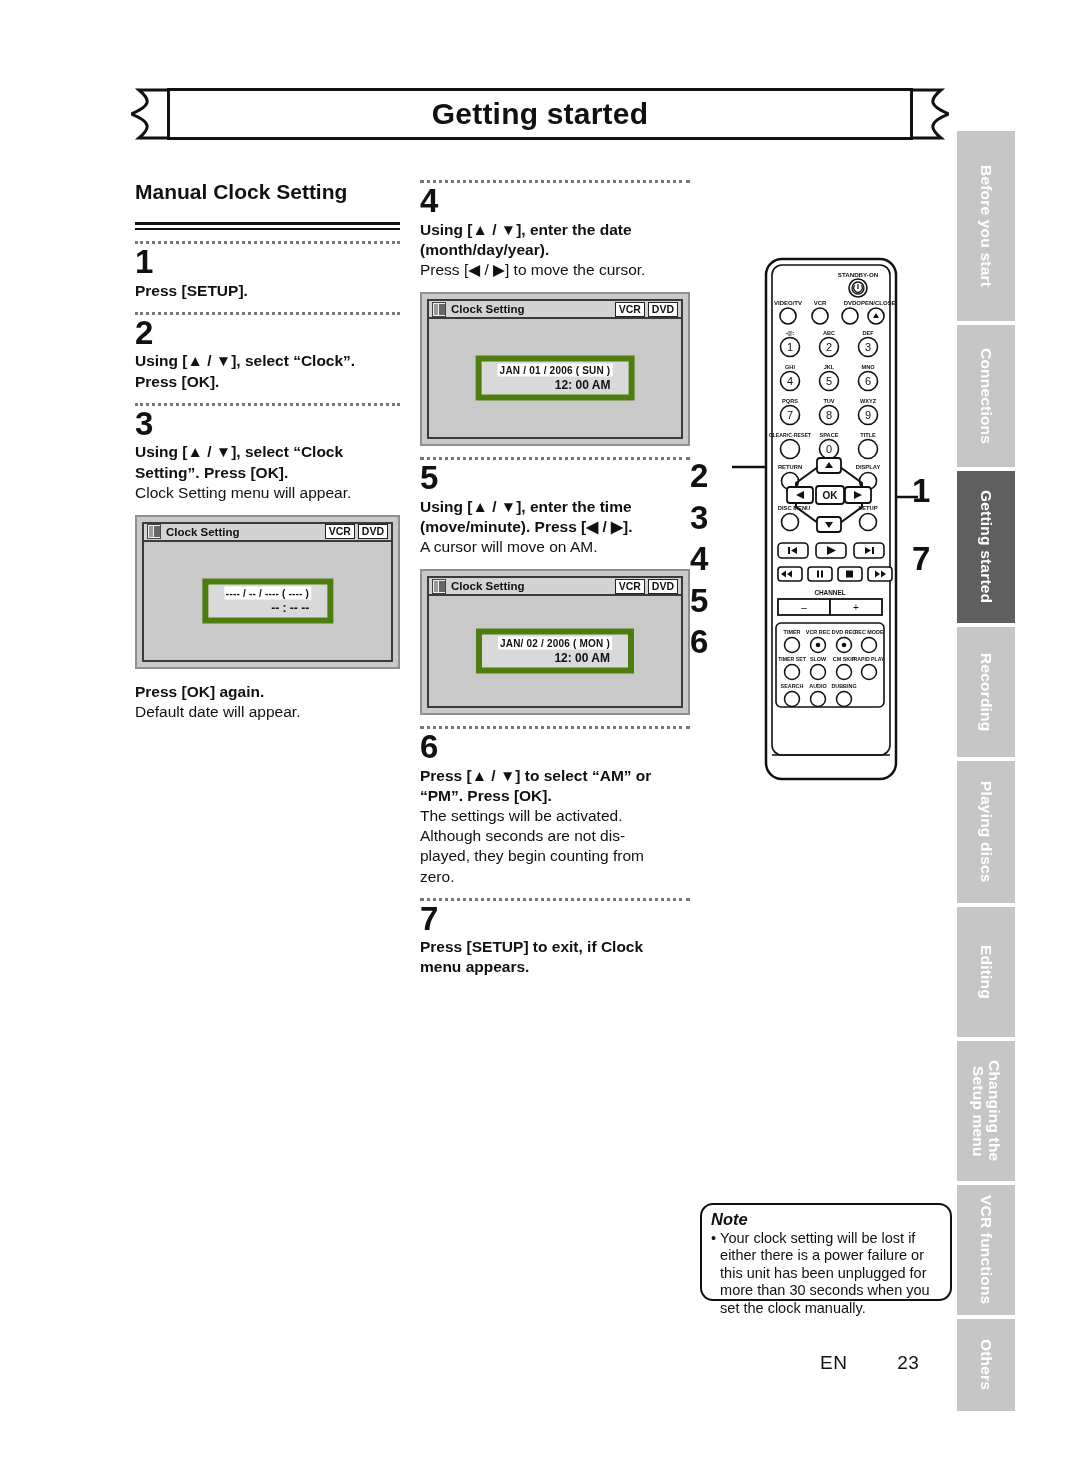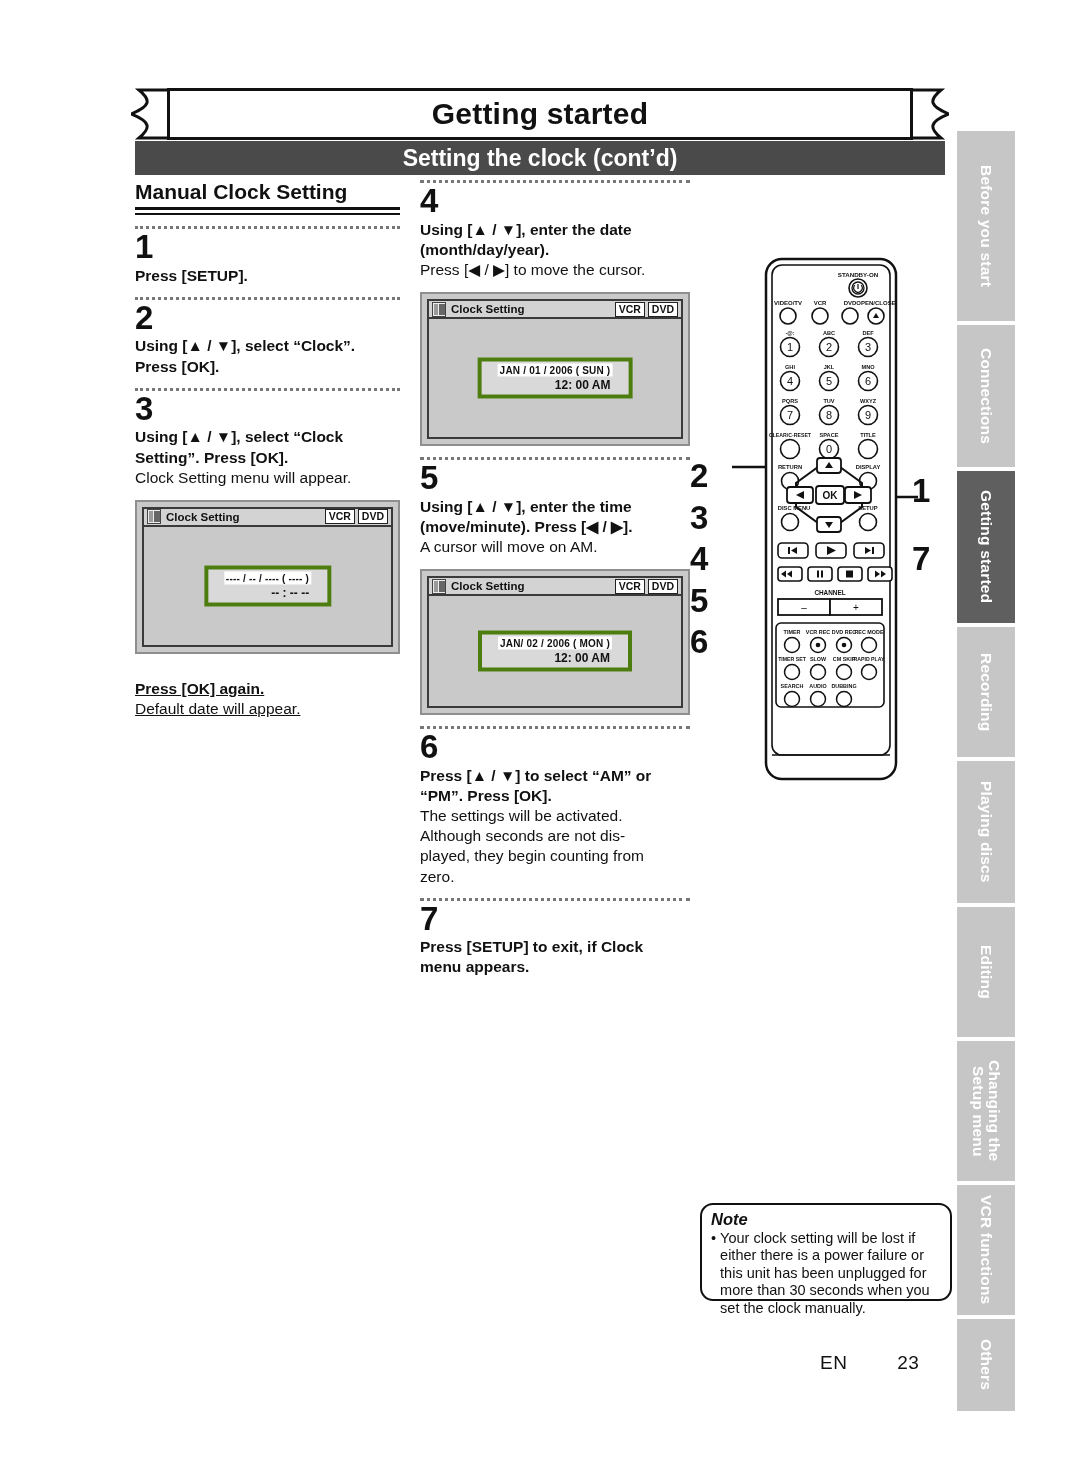--- a/index.html
+++ b/index.html
@@ -42,21 +42,21 @@
   .subbar-title {
     color:#fff; font-size:23px; font-weight:bold;
     font-family:"Liberation Sans", sans-serif;
   }
 
   
   .col-left  { position:absolute; left:135px; top:180px; width:265px; }
   .col-mid   { position:absolute; left:420px; top:180px; width:270px; }
 
   .section-title {
-    font-size:21px; font-weight:bold; padding-bottom:3px;
+    font-size:21px; font-weight:bold; padding-bottom:18px;
     border-bottom:3px solid #111; margin:0 0 3px 0;
   }
   .section-title-rule { border-bottom:2px solid #111; height:0; width:100%; }
 
   .dotrule {
     border-top:3px dotted #777;
     height:0; margin:11px 0 0 0; width:100%;
   }
   .stepnum {
     font-size:33px; font-weight:bold; line-height:1.02; margin:1px 0 2px 0;
@@ -94,21 +94,21 @@
   .badge {
     font-size:10.5px; font-weight:bold; border:1.5px solid #222; background:#fff;
     padding:0px 3px; margin-left:3px; line-height:13px;
   }
   .tv-body {
     border:2px solid #3a3a3a; border-top:none; background:#c9c9c9;
     height:120px; position:relative;
   }
   .datebox {
     position:absolute; left:50%; top:50%; transform:translate(-50%,-50%);
-    border:4px solid #4d7c0f; background:#d9d9d9;
+    border:6px solid #4d7c0f; background:#d9d9d9;
     padding:2px 16px; min-width:96px;
   }
   .dateline1 {
     background:#fff; font-size:10px; font-weight:bold; color:#111;
     text-align:left; padding:1px 2px; letter-spacing:0.2px; white-space:nowrap;
   }
   .dateline2 {
     font-size:12px; font-weight:bold; color:#111;
     text-align:right; padding:1px 2px; white-space:nowrap;
   }
@@ -167,23 +167,20 @@
       <path d="M36,2 L8,2 C20,12 20,18 0,26 C20,34 20,40 8,50 L36,50" fill="none" stroke="#111" stroke-width="3"></path>
     </svg>
     <svg class="ribbon-tail right" viewBox="0 0 36 52">
       <path d="M0,2 L28,2 C16,12 16,18 36,26 C16,34 16,40 28,50 L0,50" fill="none" stroke="#111" stroke-width="3"></path>
     </svg>
     <div class="banner-box">
       <span class="banner-title">Getting started</span>
     </div>
   </div>
 
-  <div class="subbar">
-    <span class="subbar-title">Setting the clock (cont’d)</span>
-  </div>
 
   <div class="col-left">
 
     <div>
       <div class="section-title">Manual Clock Setting</div>
       <div class="section-title-rule"></div>
     </div>
 
     <div>
       <div class="dotrule"></div>
@@ -214,21 +211,21 @@
         <span class="badge">DVD</span>
       </div>
       <div class="tv-body">
         <div class="datebox">
           <div class="dateline1">---- / -- / ---- ( ---- )</div>
           <div class="dateline2">-- : -- --</div>
         </div>
       </div>
     </div>
 
-    <div style="margin-top:25px;text-decoration:underline;">
+    <div style="margin-top:13px;">
       <div class="step-bold">Press [OK] again.</div>
       <div class="step-norm">Default date will appear.</div>
     </div>
   </div>
 
   <div class="col-mid">
 
     <div>
       <div class="dotrule" style="margin-top:0;"></div>
       <div class="stepnum">4</div>

